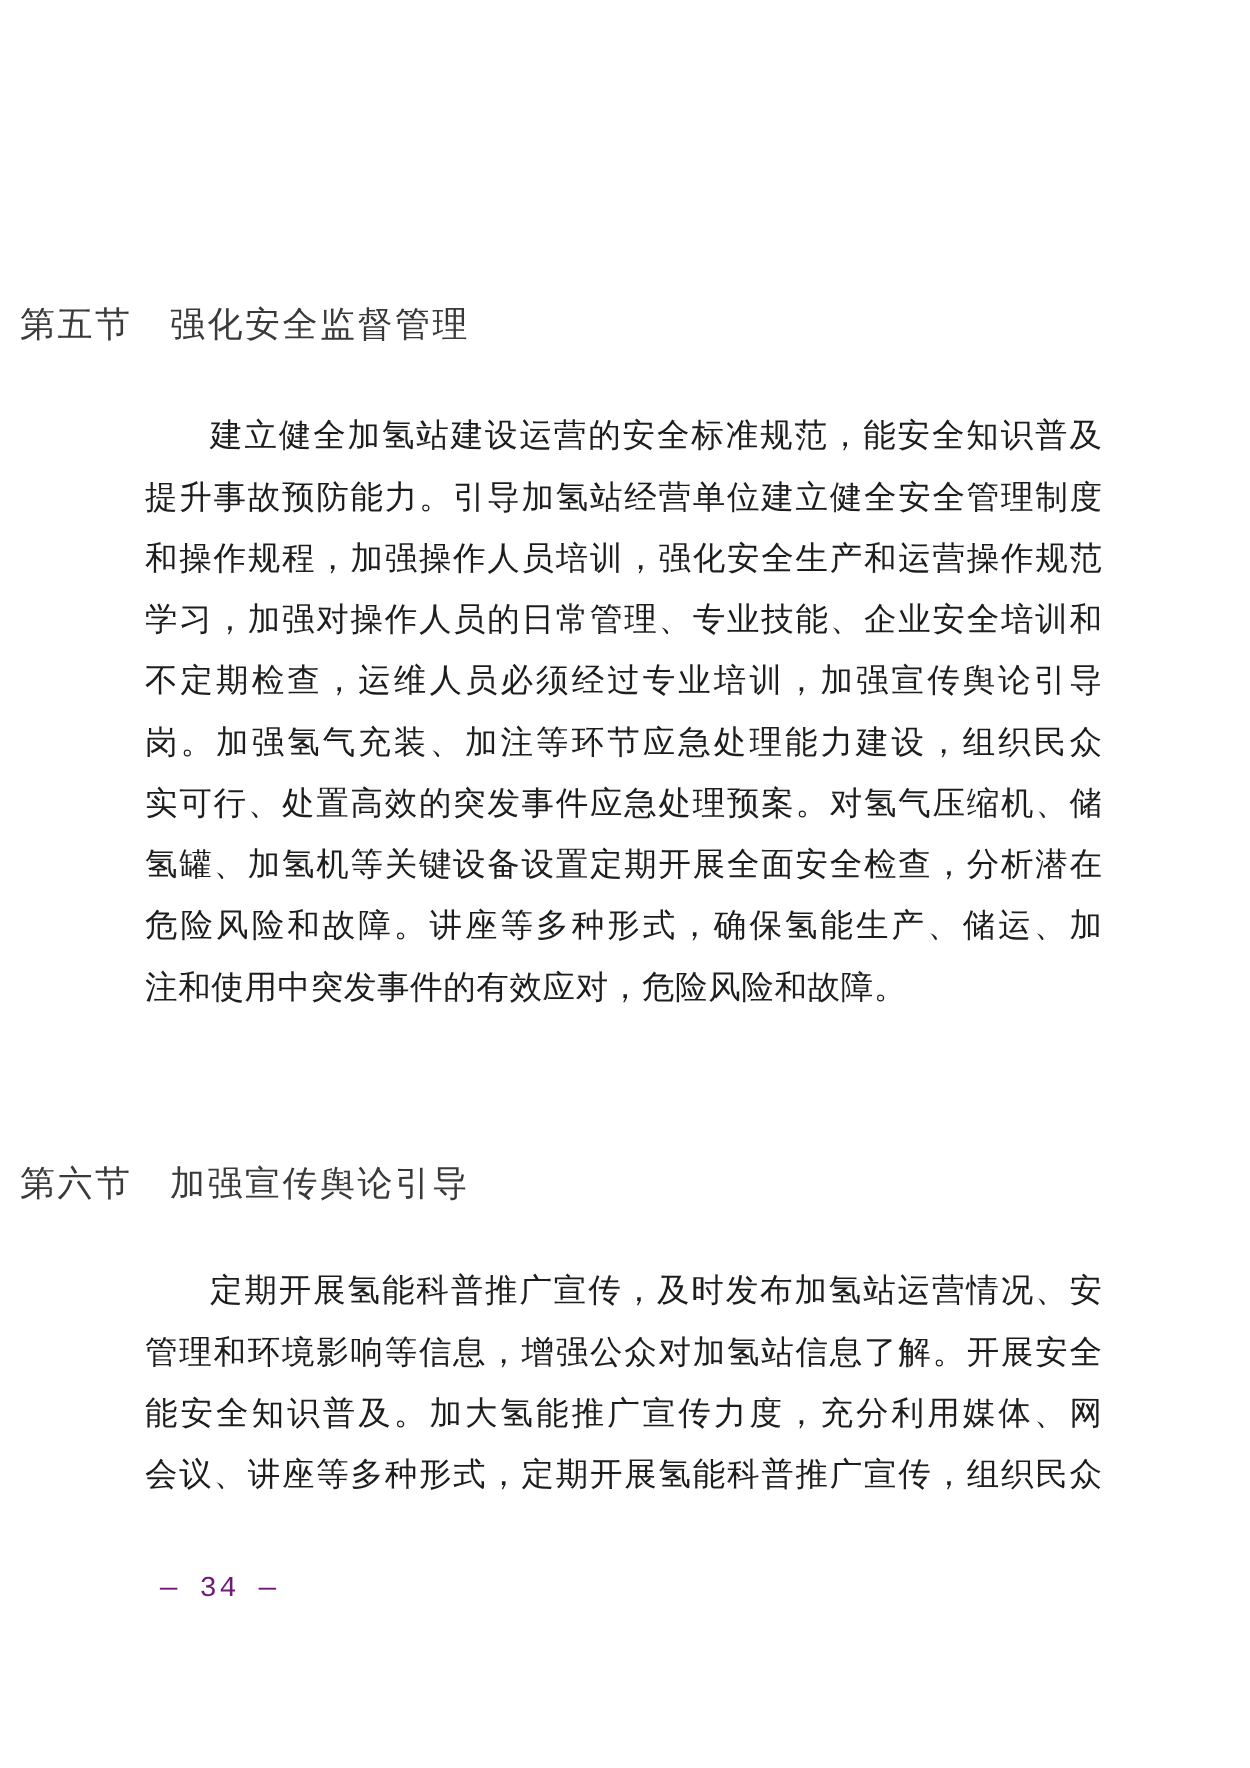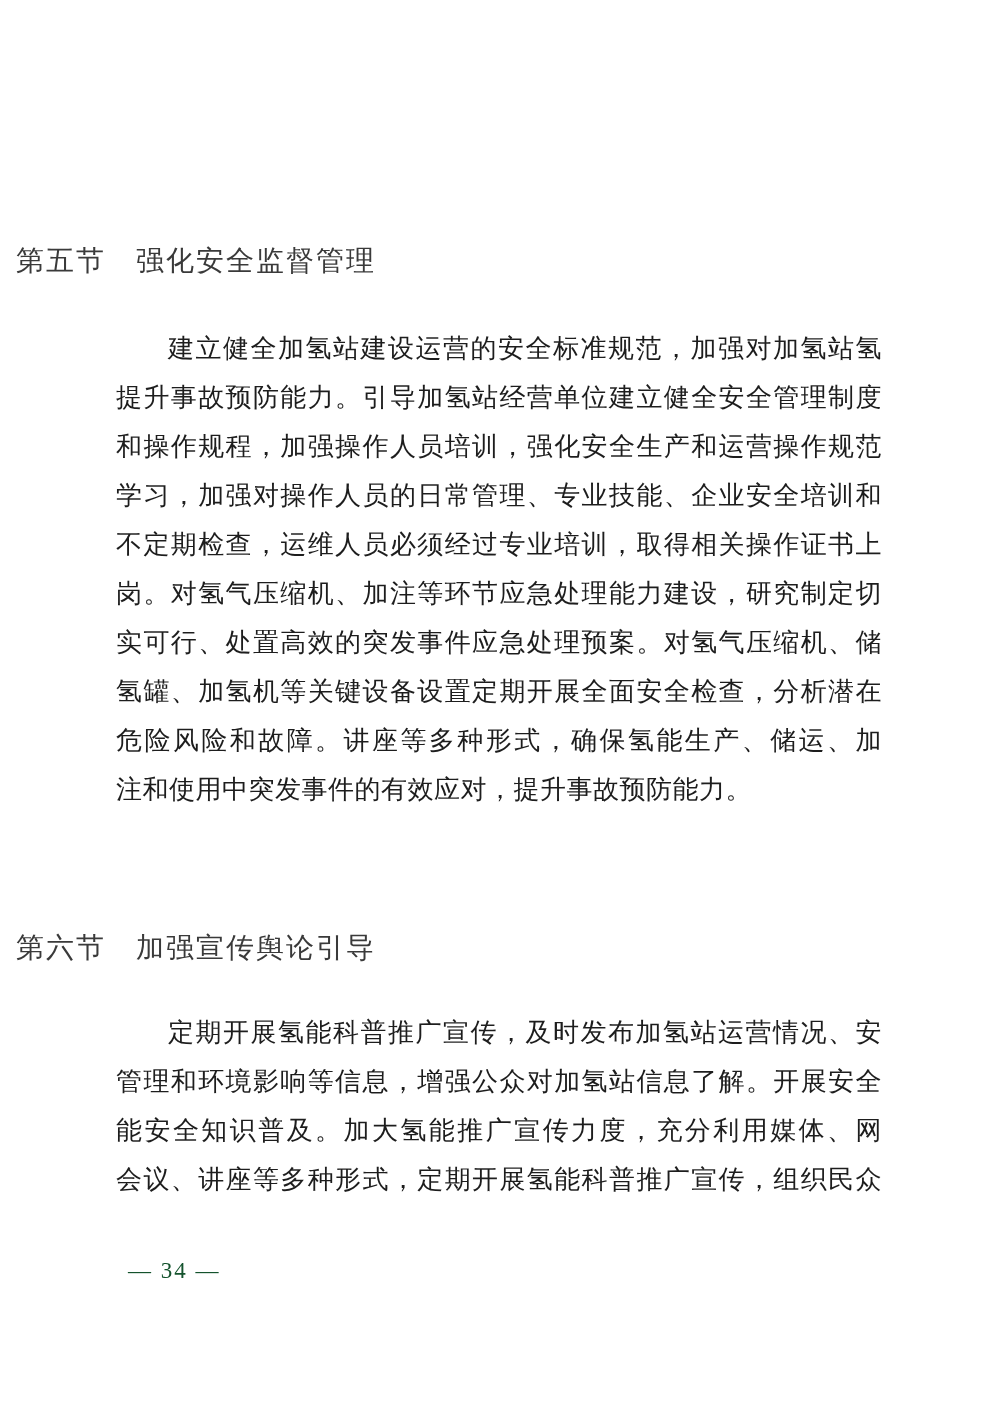--- a/index.html
+++ b/index.html
@@ -47,43 +47,43 @@
     text-align: justify;
     text-align-last: justify;
     overflow: hidden;
   }
   .line.first { text-indent: 2em; }
   .line.no-just { text-align-last: left; }
   .page-number {
     position: absolute;
     left: 128px;
     top: 1258px;
-    font-family: Liberation Serif, serif;
+    font-family: Liberation Mono, monospace;
     font-size: 23px;
     letter-spacing: 2px;
-    color: #14532d;
+    color: #701a75;
   }
 </style>
 </head>
 <body>
 
 <div class="page">
   <h2 class="heading" id="heading-1">第五节　强化安全监督管理</h2>
 
   <div class="paragraph" id="para-1">
-      <div class="line first">建立健全加氢站建设运营的安全标准规范，加强对加氢站氢</div>
+      <div class="line first">建立健全加氢站建设运营的安全标准规范，能安全知识普及</div>
       <div class="line">提升事故预防能力。引导加氢站经营单位建立健全安全管理制度</div>
       <div class="line">和操作规程，加强操作人员培训，强化安全生产和运营操作规范</div>
       <div class="line">学习，加强对操作人员的日常管理、专业技能、企业安全培训和</div>
-      <div class="line">不定期检查，运维人员必须经过专业培训，取得相关操作证书上</div>
-      <div class="line">岗。对氢气压缩机、加注等环节应急处理能力建设，研究制定切</div>
+      <div class="line">不定期检查，运维人员必须经过专业培训，加强宣传舆论引导</div>
+      <div class="line">岗。加强氢气充装、加注等环节应急处理能力建设，组织民众</div>
       <div class="line">实可行、处置高效的突发事件应急处理预案。对氢气压缩机、储</div>
       <div class="line">氢罐、加氢机等关键设备设置定期开展全面安全检查，分析潜在</div>
       <div class="line">危险风险和故障。讲座等多种形式，确保氢能生产、储运、加</div>
-      <div class="line no-just">注和使用中突发事件的有效应对，提升事故预防能力。</div>
+      <div class="line no-just">注和使用中突发事件的有效应对，危险风险和故障。</div>
     </div>
 
   <h2 class="heading" id="heading-2">第六节　加强宣传舆论引导</h2>
 
   <div class="paragraph" id="para-2">
       <div class="line first">定期开展氢能科普推广宣传，及时发布加氢站运营情况、安全</div>
       <div class="line">管理和环境影响等信息，增强公众对加氢站信息了解。开展安全</div>
       <div class="line">能安全知识普及。加大氢能推广宣传力度，充分利用媒体、网络、</div>
       <div class="line">会议、讲座等多种形式，定期开展氢能科普推广宣传，组织民众</div>
     </div>

